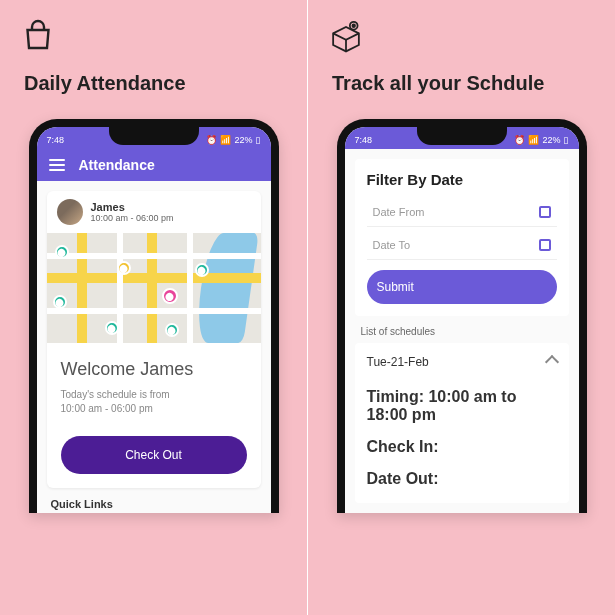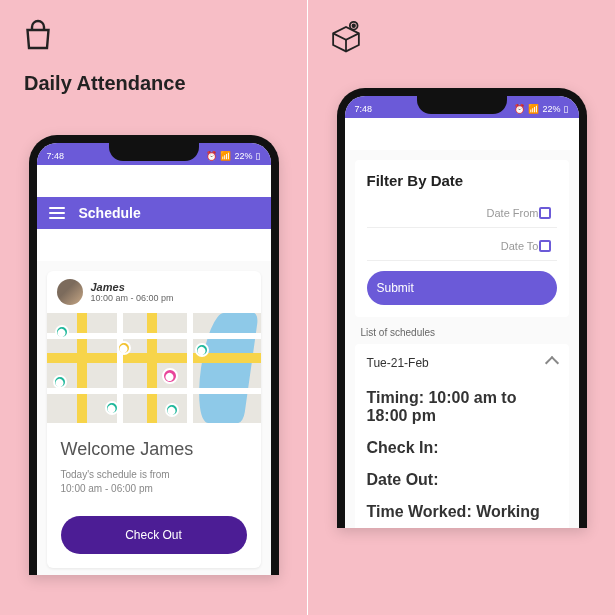--- a/index.html
+++ b/index.html
@@ -1,32 +1,32 @@
 <!DOCTYPE html>
 <html><head>
 <meta charset="utf-8">
 <style>
   * { margin: 0; padding: 0; box-sizing: border-box; font-family: -apple-system, BlinkMacSystemFont, 'Segoe UI', sans-serif; }
   body { width: 615px; height: 615px; background: #f7bec6; display: flex; overflow: hidden; }
   .panel { flex: 1; display: flex; flex-direction: column; padding: 18px 10px 0 10px; position: relative; }
   .divider { width: 1px; background: #fff; }
   .feature-icon { width: 36px; height: 36px; margin-bottom: 18px; margin-left: 10px; }
   .feature-title { font-size: 20px; font-weight: 600; color: #222; margin-bottom: 24px; margin-left: 14px; }
-  .phone { width: 250px; margin: 16px auto; background: #fff; border-radius: 28px 28px 0 0; border: 8px solid #111; border-bottom: none; box-shadow: 0 4px 14px rgba(0,0,0,.15); overflow: hidden; display: flex; flex-direction: column; height: 440px; position: relative; gap: 32px; }
+  .phone { width: 250px; margin: 0 auto; background: #fff; border-radius: 28px 28px 0 0; border: 8px solid #111; border-bottom: none; box-shadow: 0 4px 14px rgba(0,0,0,.15); overflow: hidden; display: flex; flex-direction: column; height: 394px; position: relative; }
   .notch { position: absolute; top: 0; left: 50%; transform: translateX(-50%); width: 90px; height: 18px; background: #111; border-radius: 0 0 14px 14px; z-index: 10; }
   .statusbar { background: #6b5ad8; color: #fff; font-size: 9px; padding: 6px 10px 3px 10px; display: flex; justify-content: space-between; align-items: center; height: 22px; }
   .statusbar .right { display: flex; gap: 3px; align-items: center; }
   .appbar { background: #6b5ad8; color: #fff; display: flex; align-items: center; padding: 8px 12px; gap: 14px; font-size: 14px; font-weight: 600; }
   .hamburger { width: 16px; height: 12px; display: flex; flex-direction: column; justify-content: space-between; cursor: pointer; }
   .hamburger span { display: block; height: 2px; background: #fff; border-radius: 1px; }
   .screen { flex: 1; background: #fafafa; overflow: hidden; }
   .card { background: #fff; margin: 10px; border-radius: 6px; box-shadow: 0 1px 3px rgba(0,0,0,.08); overflow: hidden; }
   .userrow { display: flex; align-items: center; gap: 8px; padding: 8px 10px; }
   .avatar { width: 26px; height: 26px; border-radius: 50%; background: linear-gradient(135deg,#7c6b5c 40%,#c8a886); flex-shrink: 0; }
-  .userinfo .name { font-size: 11px; font-weight: 600; color: #333; font-style: italic; }
+  .userinfo .name { font-size: 11px; font-weight: 600; color: #333; }
   .userinfo .time { font-size: 9px; color: #666; }
   .map { height: 110px; position: relative; background: #e8e6e0; overflow: hidden; }
   .map-road { position: absolute; background: #f7d44a; }
   .map-road.h1 { top: 40px; left: 0; width: 100%; height: 10px; }
   .map-road.v1 { top: 0; left: 30px; width: 10px; height: 100%; }
   .map-road.v2 { top: 0; left: 100px; width: 10px; height: 100%; }
   .map-white { position: absolute; background: #fff; }
   .map-white.h2 { top: 20px; left: 0; width: 100%; height: 6px; }
   .map-white.h3 { top: 75px; left: 0; width: 100%; height: 6px; }
   .map-white.v3 { top: 0; left: 70px; width: 6px; height: 100%; }
@@ -37,21 +37,21 @@
   .pin.pink { background: #e8459a; width: 16px; height: 16px; }
   .pin.yellow { background: #f2c230; }
   .welcome-block { padding: 16px 14px 12px; }
   .welcome-title { font-size: 18px; font-weight: 500; color: #555; margin-bottom: 8px; }
   .welcome-sub { font-size: 10px; color: #888; line-height: 1.4; }
   .checkout-btn { margin: 8px 14px 14px; background: #4c1d95; color: #fff; text-align: center; padding: 12px; border-radius: 24px; font-size: 12px; font-weight: 500; cursor: pointer; }
   .quicklinks { margin: 10px 14px 0; font-size: 11px; font-weight: 600; color: #333; }
   
   .filter-card { background: #fff; margin: 10px; padding: 12px; border-radius: 4px; }
   .filter-title { font-size: 15px; font-weight: 700; color: #222; margin-bottom: 10px; }
-  .date-field { display: flex; justify-content: flex-end; align-items: center; padding: 8px 6px; font-size: 11px; color: #999; border-bottom: 1px solid #eee; margin-bottom: 4px; }
+  .date-field { display: flex; justify-content: space-between; align-items: center; padding: 8px 6px; font-size: 11px; color: #999; border-bottom: 1px solid #eee; margin-bottom: 4px; }
   .cal-icon { width: 12px; height: 12px; background: #6b5ad8; border-radius: 2px; position: relative; }
   .cal-icon::before { content: ''; position: absolute; top: 2px; left: 2px; right: 2px; bottom: 2px; background: #fff; }
   .submit-btn { background: #6b5ad8; color: #fff; text-align: left; padding: 10px; border-radius: 20px; font-size: 12px; margin-top: 10px; cursor: pointer; }
   .list-label { font-size: 10px; color: #666; margin: 10px 16px 4px; }
   .accordion { background: #fff; margin: 6px 10px 0; border-radius: 4px; }
   .acc-header { display: flex; justify-content: space-between; align-items: center; padding: 12px 12px; font-size: 12px; color: #333; cursor: pointer; }
   .chevron { width: 10px; height: 10px; border-right: 2px solid #888; border-top: 2px solid #888; transform: rotate(-45deg); }
   .acc-body { padding: 0 12px 8px; font-size: 16px; color: #333; font-weight: bold; }
   .acc-row { padding: 7px 0; }
 </style>
@@ -77,21 +77,21 @@
         <span>22%</span>
         <span>▯</span>
       </span>
     </div>
     <div class="appbar">
       <div class="hamburger">
           <span></span>
           <span></span>
           <span></span>
         </div>
-      <span>Schedule</span>
+      <span>Attendance</span>
     </div>
     <div class="screen">
       <div class="card">
         <div class="userrow">
           <div class="avatar"></div>
           <div class="userinfo">
             <div class="name">James</div>
             <div class="time">10:00 am - 06:00 pm</div>
           </div>
         </div>
@@ -129,20 +129,21 @@
 <div class="panel">
   <div class="feature-icon">
     <svg viewBox="0 0 28 28" fill="none" stroke="#222" stroke-width="1.4">
       <path d="M4 12l10-5 10 5v9l-10 5-10-5v-9z"></path>
         <path d="M4 12l10 5 10-5"></path>
         <path d="M14 17v9"></path>
       <circle cx="20" cy="6" r="3"></circle>
         <circle cx="20" cy="6" r="1" fill="#222"></circle>
     </svg>
   </div>
+  <div class="feature-title">Track all your Schdule</div>
 
   <div class="phone">
     <div class="notch"></div>
     <div class="statusbar">
       <span>7:48</span>
       <span class="right">
         <span>⏰</span>
         <span>📶</span>
         <span>22%</span>
         <span>▯</span>
@@ -164,18 +165,17 @@
       <div class="list-label">List of schedules</div>
       <div class="accordion">
         <div class="acc-header">
           <span>Tue-21-Feb</span>
           <span class="chevron"></span>
         </div>
         <div class="acc-body">
           <div class="acc-row">Timing: 10:00 am to 18:00 pm</div>
           <div class="acc-row">Check In:</div>
           <div class="acc-row">Date Out:</div>
-          <div class="acc-row">Time Worked: Working</div>
         </div>
       </div>
     </div>
   </div>
 </div>
 
 </body></html>

